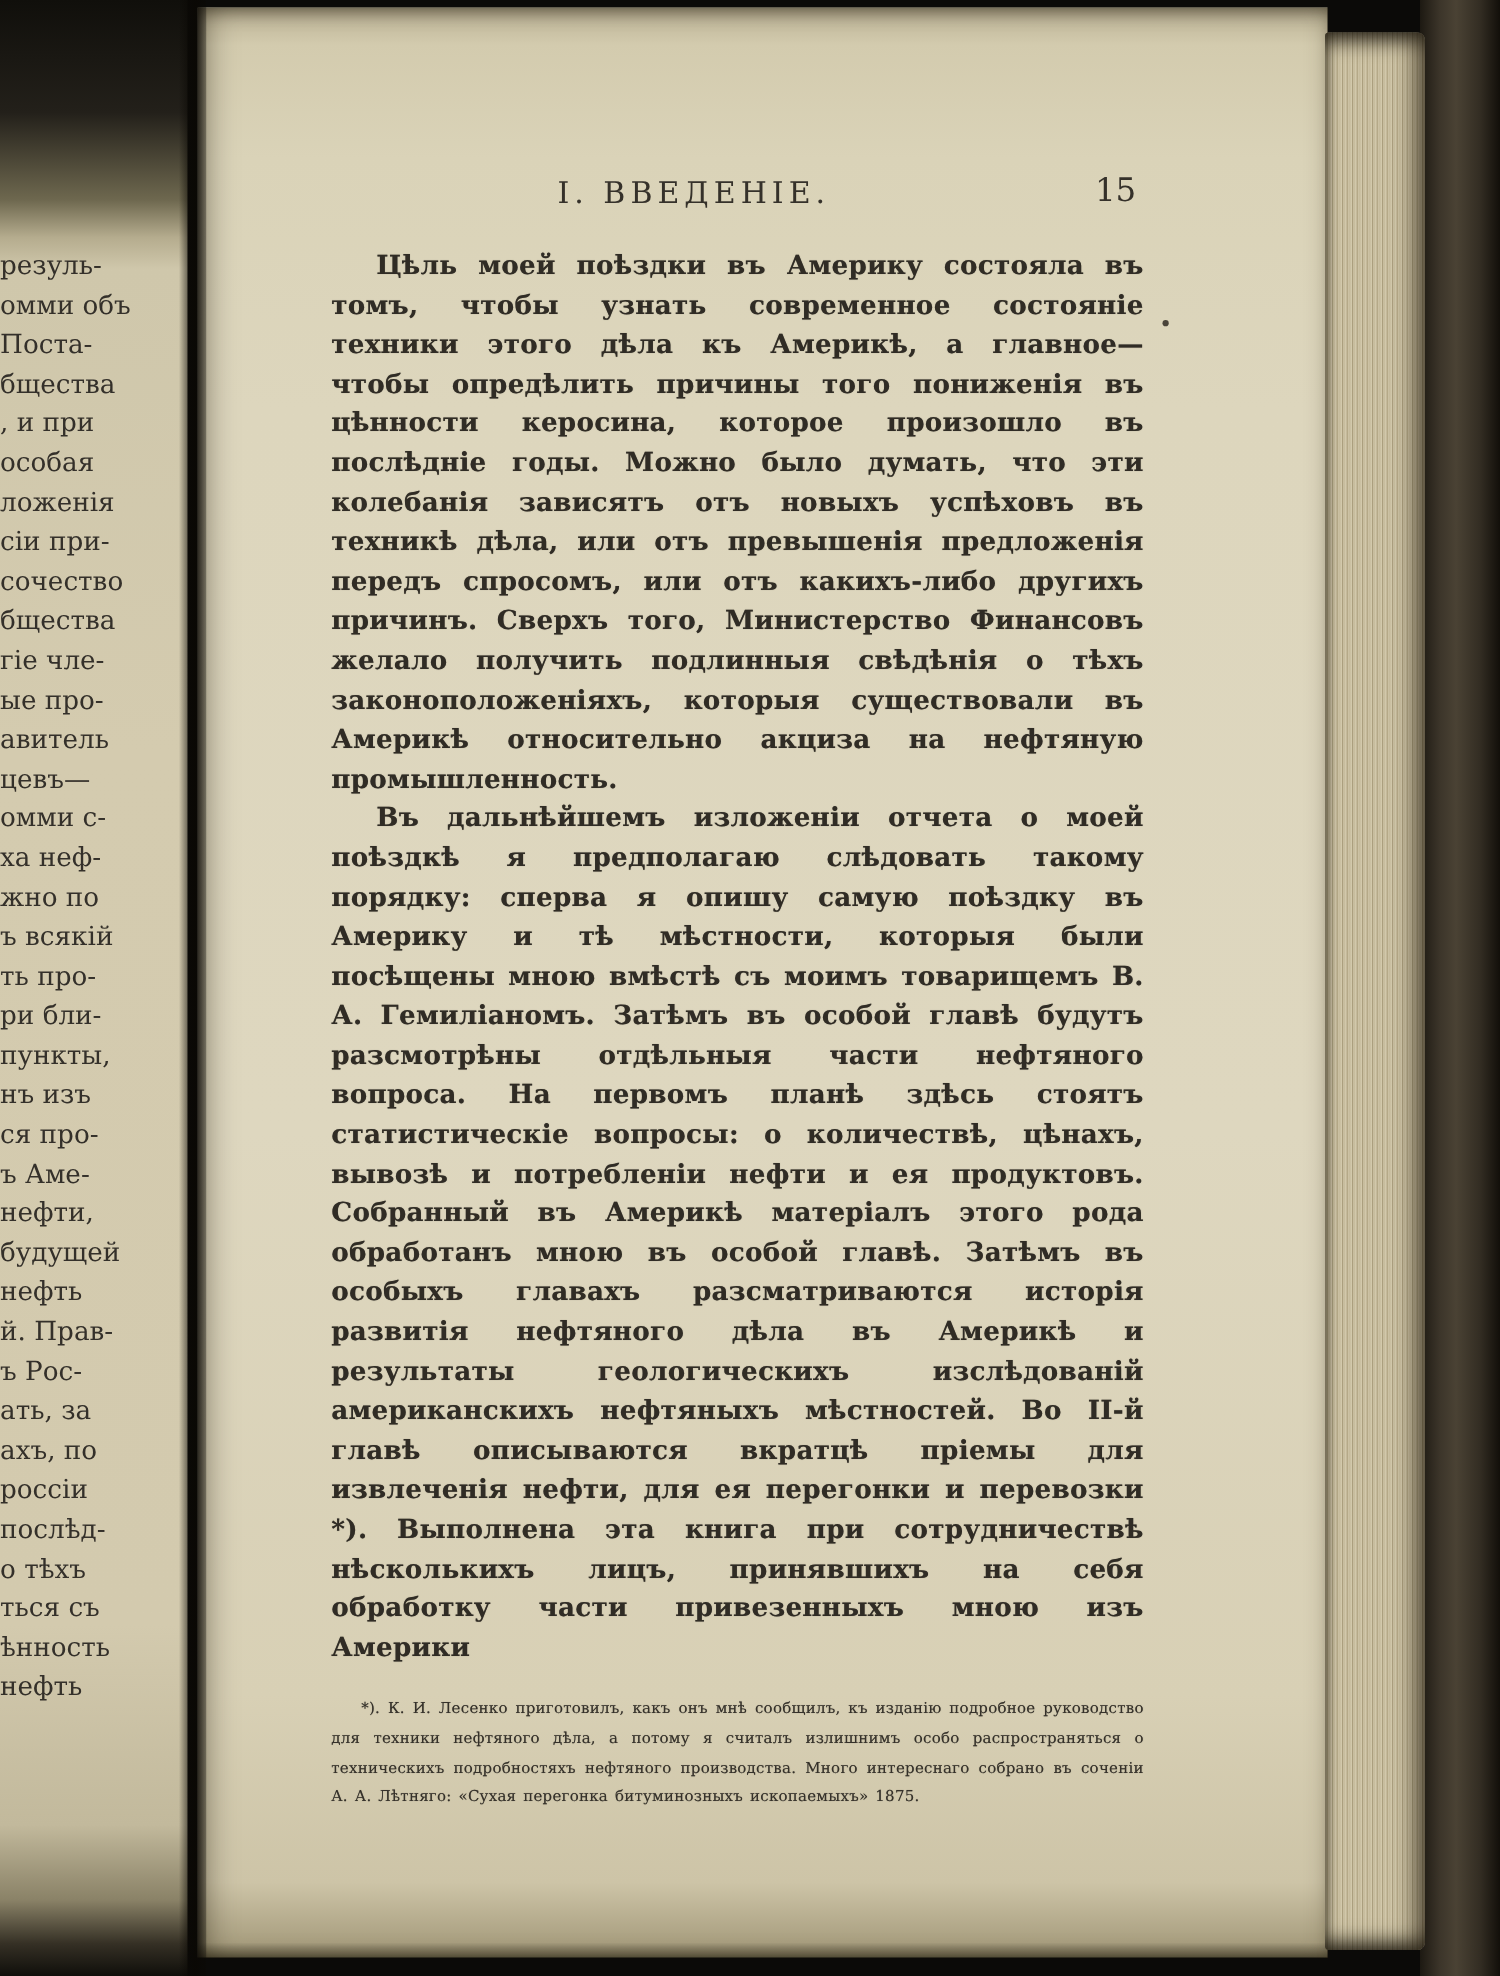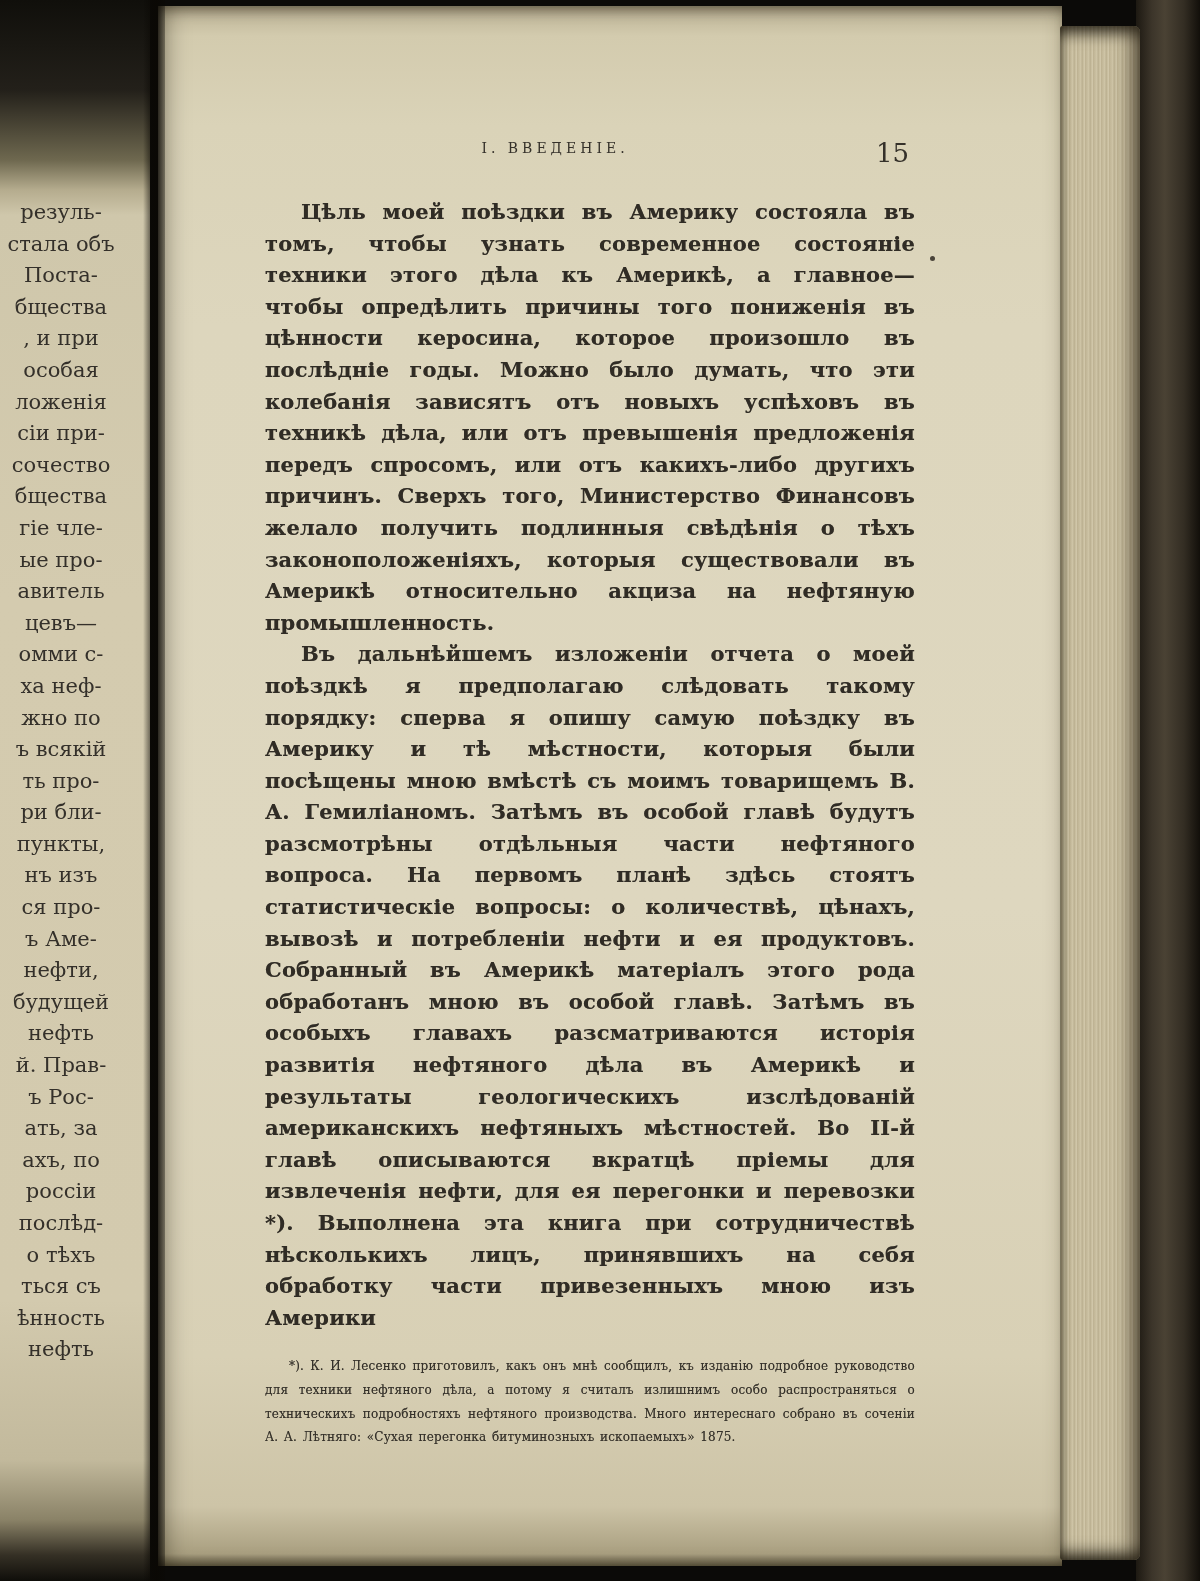--- a/index.html
+++ b/index.html
@@ -22,21 +22,21 @@
     width: 150px; height: 1581px;
     background: linear-gradient(180deg,
       #100f0b 0px, #23201a 90px, #6e684f 160px, #b5ac8e 190px,
       #cfc7ab 215px, #d4cbaf 600px, #d3caae 1300px, #c2b99c 1460px,
       #8a8267 1520px, #353025 1555px, #0f0e0a 1581px);
   }
   .cut-lines {
     position: absolute;
     left: 0; top: 197px;
     width: 136px;
-    text-align: center;
+    text-align: left;
   }
   .cut-line {
     font-size: 21px;
     line-height: 31.6px;
     color: #34302a;
     padding-right: 14px;
     white-space: nowrap;
     overflow: hidden;
   }
 
@@ -77,21 +77,21 @@
     position: absolute;
     top: 134px;
     left: 0;
     width: 100%;
     height: 30px;
   }
   .section-title {
     position: absolute;
     left: 0; right: 70px;
     text-align: center;
-    font-size: 14px;
+    font-size: 24px;
     letter-spacing: 4px;
     color: #35312a;
   }
   .page-number {
     position: absolute;
     right: 6px; top: -2px;
     font-size: 26px;
     color: #35312a;
   }
 
@@ -161,21 +161,21 @@
     z-index: 1;
   }
 </style>
 </head>
 <body>
 
 <div class="left-sliver">
   <div class="cut-lines">
 
   <div class="cut-line">резуль-</div>
-      <div class="cut-line">стала объ</div>
+      <div class="cut-line">омми объ</div>
       <div class="cut-line">Поста-</div>
       <div class="cut-line">бщества</div>
       <div class="cut-line">, и при</div>
       <div class="cut-line">особая</div>
       <div class="cut-line">ложенія</div>
       <div class="cut-line">сіи при-</div>
       <div class="cut-line">сочество</div>
       <div class="cut-line">бщества</div>
       <div class="cut-line">гіе чле-</div>
       <div class="cut-line">ые про-</div>

